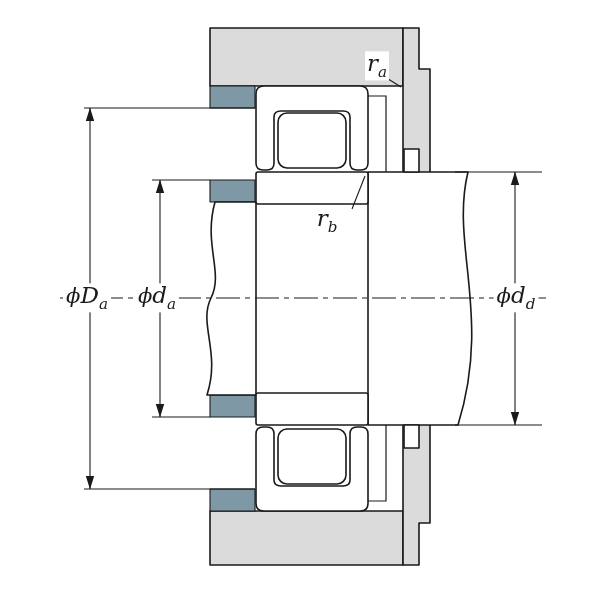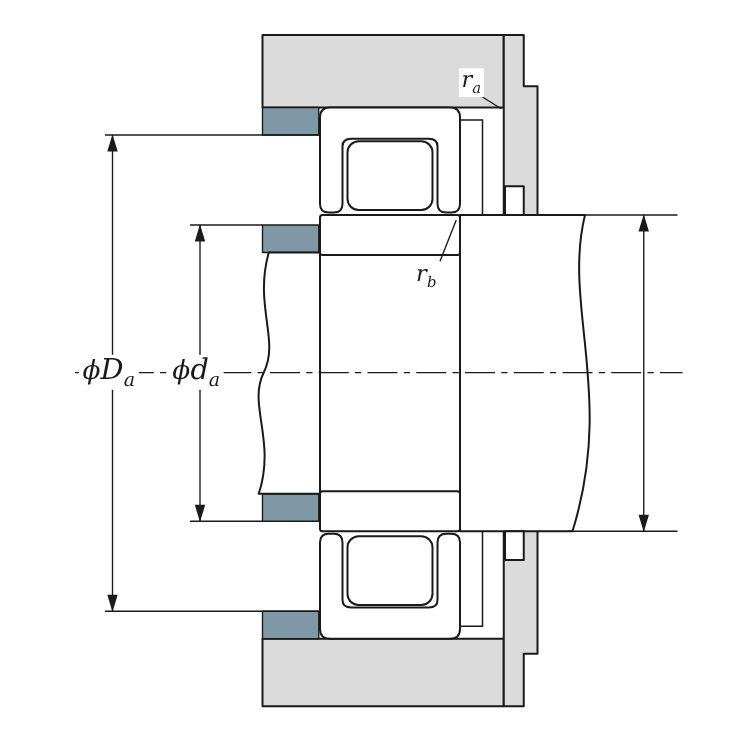--- a/index.html
+++ b/index.html
@@ -24,21 +24,21 @@
   .thin{fill:none;stroke:var(--outline);stroke-width:1.2;}
   .dim{fill:none;stroke:var(--outline);stroke-width:1.1;}
   .center{fill:none;stroke:var(--outline);stroke-width:1;stroke-dasharray:24 5 5 5;}
 
   .dim-label{
     position:absolute;transform:translate(-50%,-50%);
     font-style:italic;font-size:23px;color:var(--outline);
     background:var(--background);padding:0 3px;line-height:1.1;
     white-space:nowrap;
   }
-  .dim-label.small{font-size:18px;padding:0 2px;}
+  .dim-label.small{font-size:23px;padding:0 2px;}
   .dim-label .phi{font-size:0.92em;font-style:italic;}
   .dim-label .sub{font-size:0.66em;font-style:italic;}
 </style>
 </head>
 <body>
 
 <div class="stage">
   <svg width="600" height="600" viewBox="0 0 600 600">
     <defs>
       <marker id="arrow" viewBox="0 0 12 8" refX="11.5" refY="4" markerWidth="13" markerHeight="9" orient="auto-start-reverse">
@@ -98,17 +98,18 @@
     </g>
 
     <line class="dim" x1="385" y1="77" x2="401" y2="87"></line>
     <line class="dim" x1="352" y1="209" x2="365" y2="176"></line>
   </svg>
 
   <div class="dim-label" style="left:87px;top:298px"><span class="phi">ϕ</span><span class="var">D</span><sub class="sub">a</sub></div>
 
   <div class="dim-label" style="left:157px;top:298px"><span class="phi">ϕ</span><span class="var">d</span><sub class="sub">a</sub></div>
 
+  <div class="dim-label" style="left:516px;top:298px"><span class="phi">ϕ</span><span class="var">d</span><sub class="sub">d</sub></div>
 
   <div class="dim-label small" style="left:377px;top:66px"><span class="var">r</span><sub class="sub">a</sub></div>
 
-  <div class="dim-label small" style="left:341px;top:221px"><span class="var">r</span><sub class="sub">b</sub></div>
+  <div class="dim-label small" style="left:327px;top:221px"><span class="var">r</span><sub class="sub">b</sub></div>
 </div>
 
 </body></html>

